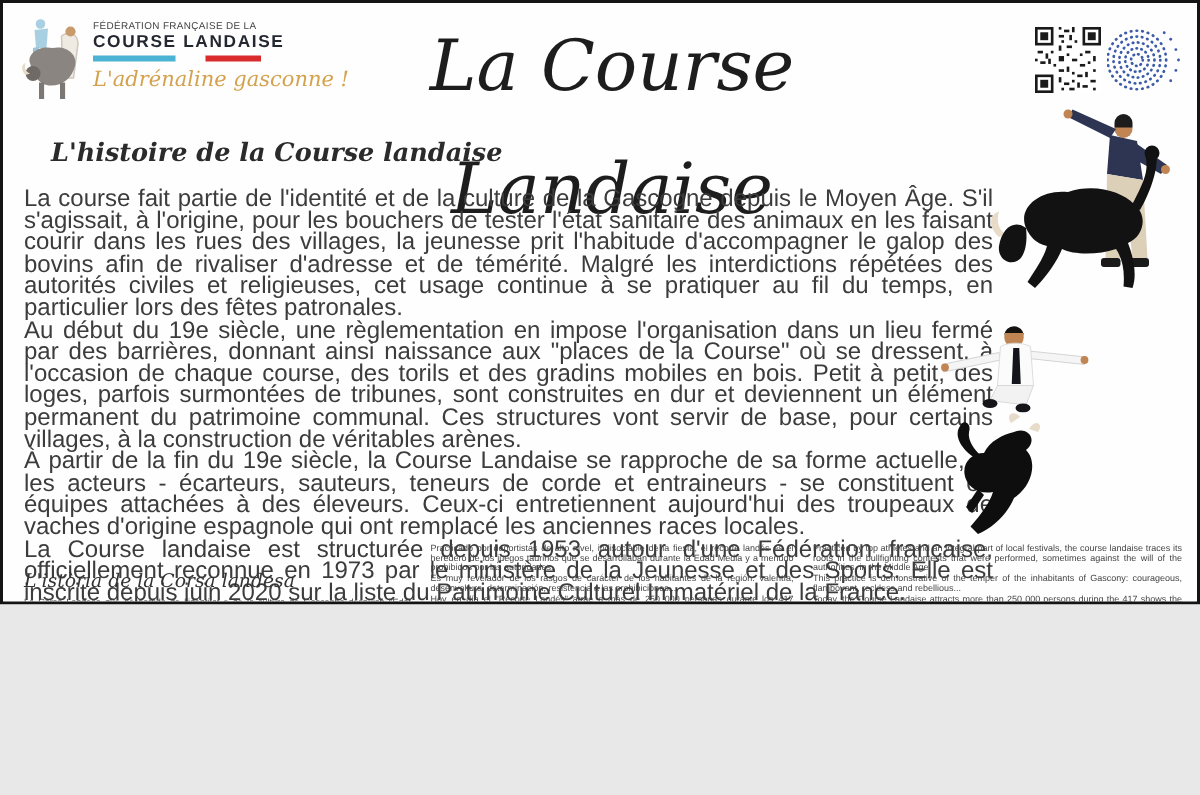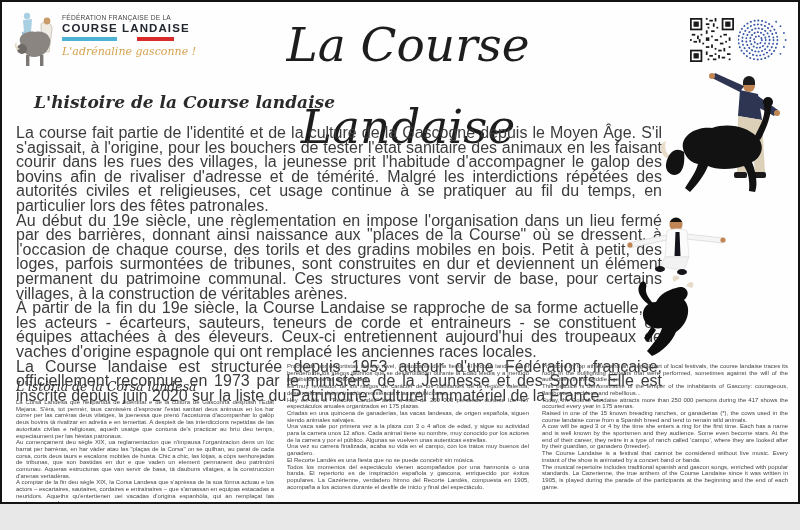--- a/index.html
+++ b/index.html
@@ -1,33 +1,33 @@
 <!DOCTYPE html>
 <html><head>
 <meta charset="utf-8">
 <style>
   html,body{margin:0;padding:0;background:#e8e8e8;}
   .page{
-    position:relative;width:800px;height:504px;margin:0 auto;
+    position:relative;width:800px;height:403px;margin:0 auto;
     background:#fefefe;border:2px solid #141414;box-sizing:border-box;
     overflow:hidden;font-family:"Liberation Sans",sans-serif;color:#3c3c3c;
   }
   .script{font-family:"DejaVu Serif",serif;font-style:italic;}
 
   
   .ffcl{position:absolute;left:12px;top:8px;width:170px;display:flex;gap:4px;}
   .ffcl-illus{flex:0 0 44px;}
   .ffcl-text{padding-top:4px;}
   .ffcl-l1{font-size:6.6px;letter-spacing:.25px;color:#444;white-space:nowrap;}
   .ffcl-l2{font-size:11.5px;font-weight:bold;letter-spacing:1.1px;color:#232730;white-space:nowrap;margin-top:1px;}
   .ffcl-bars{display:flex;align-items:center;height:6px;margin-top:2px;width:112px;}
   .bar-blue{height:4px;background:#4DB3D4;flex:1.25;}
   .bar-gap{flex:.45;}
   .bar-red{height:4px;background:#D92B2B;flex:.85;}
-  .ffcl-tag{font-size:11px;color:#D4A24E;margin-top:3px;white-space:nowrap;text-align:center;}
+  .ffcl-tag{font-size:14px;color:#D4A24E;margin-top:3px;white-space:nowrap;text-align:center;}
 
   .title{
     position:absolute;left:178px;right:162px;top:2px;margin:0;
     text-align:center;font-size:47px;font-weight:500;color:#1d1d1d;line-height:82px;font-style:italic;
   }
 
   .pci{position:absolute;right:8px;top:12px;display:flex;align-items:flex-start;gap:4px;}
   .pci-qr{width:44px;height:44px;margin-top:4px;}
   .pci-rings{width:52px;height:52px;}
   .pci-text{padding-top:2px;}

